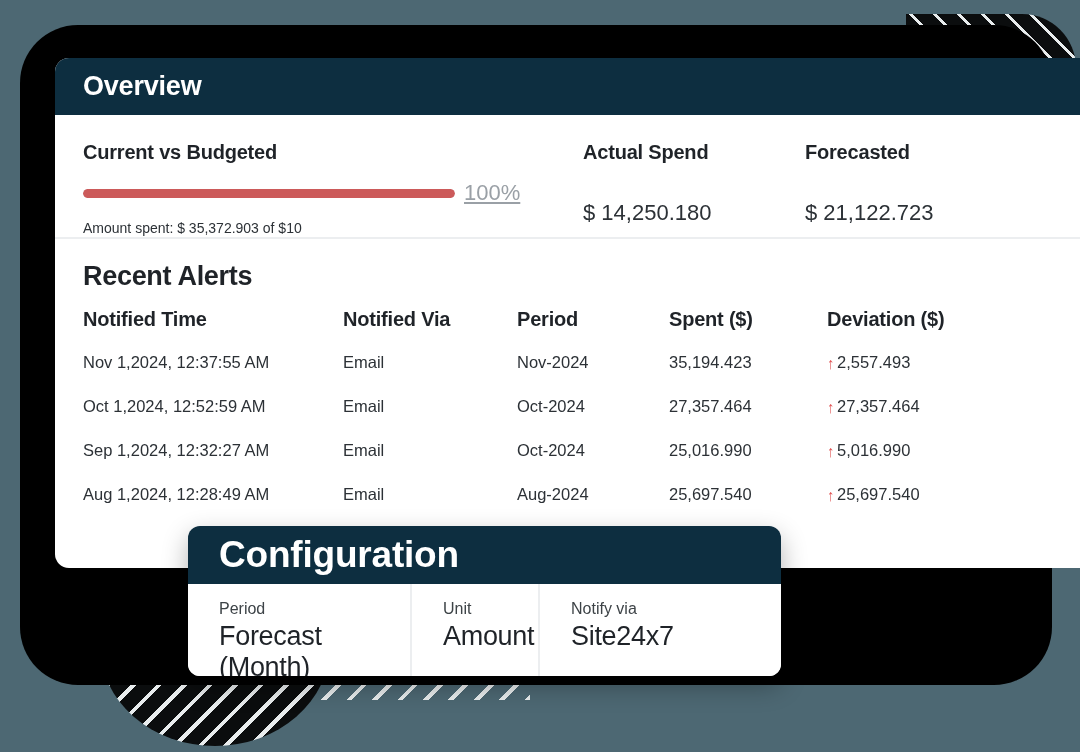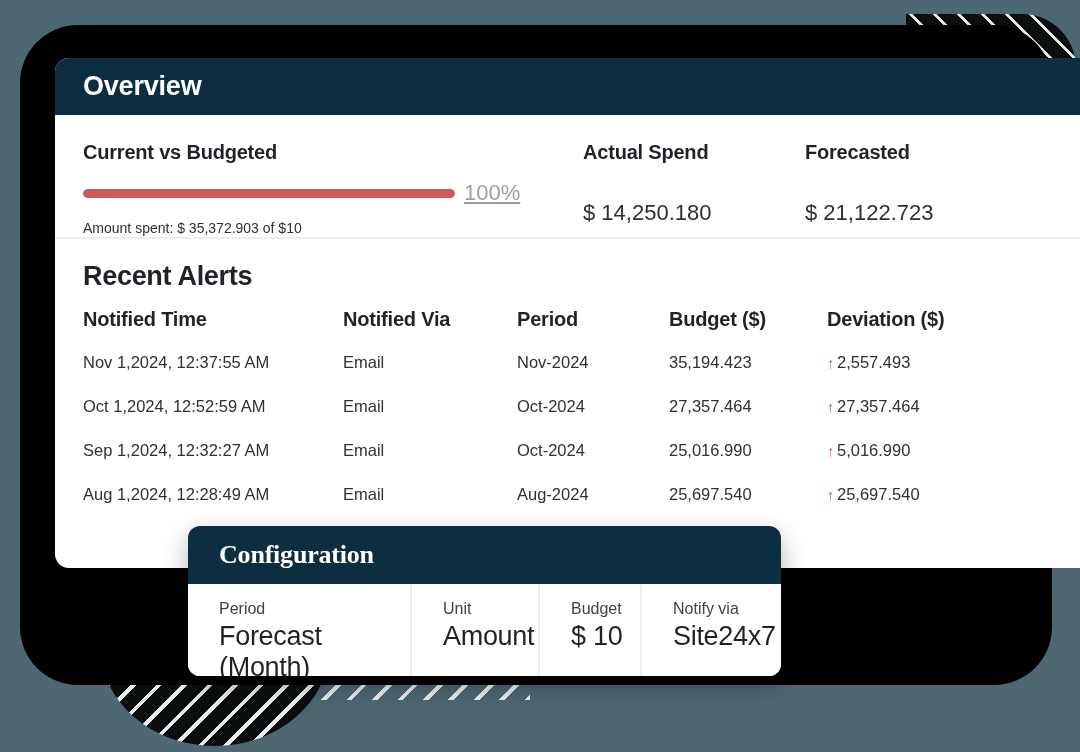--- a/index.html
+++ b/index.html
@@ -236,21 +236,21 @@
     background: #ffffff;
     overflow: hidden;
     box-shadow: 0 10px 26px rgba(0,0,0,0.30);
   }
 
   #config-card .card-header {
     height: 58px;
     padding-left: 31px;
   }
 
-  #config-card .card-header h1 { font-size: 26px; font-family: Liberation Serif, serif; }
+  #config-card .card-header h1 { font-size: 37px; }
 
   .config-body {
     display: flex;
     height: 92px;
     background: #ffffff;
   }
 
   .config-cell {
     padding: 16px 0 0 31px;
     border-right: 2px solid #eceef0;
@@ -327,21 +327,21 @@
 
   <div class="alerts">
     <h2>Recent Alerts</h2>
 
     <table>
       <thead>
         <tr>
           <th class="col-time">Notified Time</th>
           <th class="col-via">Notified Via</th>
           <th class="col-period">Period</th>
-          <th class="col-spent">Budget ($)</th>
+          <th class="col-spent">Spent ($)</th>
           <th class="col-dev">Deviation ($)</th>
         </tr>
       </thead>
       <tbody id="alerts-body">
           <tr>
             <td class="col-time">Nov 1,2024, 12:37:55 AM</td>
             <td class="col-via">Email</td>
             <td class="col-period">Nov-2024</td>
             <td class="col-spent">35,194.423</td>
             <td class="col-dev dev-cell"><span class="arrow-up" style="color: rgb(224, 82, 82);">↑</span><span>2,557.493</span></td>
@@ -379,22 +379,18 @@
   </div>
   <div class="config-body" id="config-body">
       <div class="config-cell cell-period">
         <div class="config-label">Period</div>
         <div class="config-value">Forecast (Month)</div>
       </div>
       <div class="config-cell cell-unit">
         <div class="config-label">Unit</div>
         <div class="config-value">Amount</div>
       </div>
-      <div class="config-cell cell-budget">
-        <div class="config-label">Budget</div>
-        <div class="config-value">$ 10</div>
-      </div>
       <div class="config-cell cell-notify">
         <div class="config-label">Notify via</div>
         <div class="config-value">Site24x7</div>
       </div>
     </div>
 </div>
 
 </body></html>

